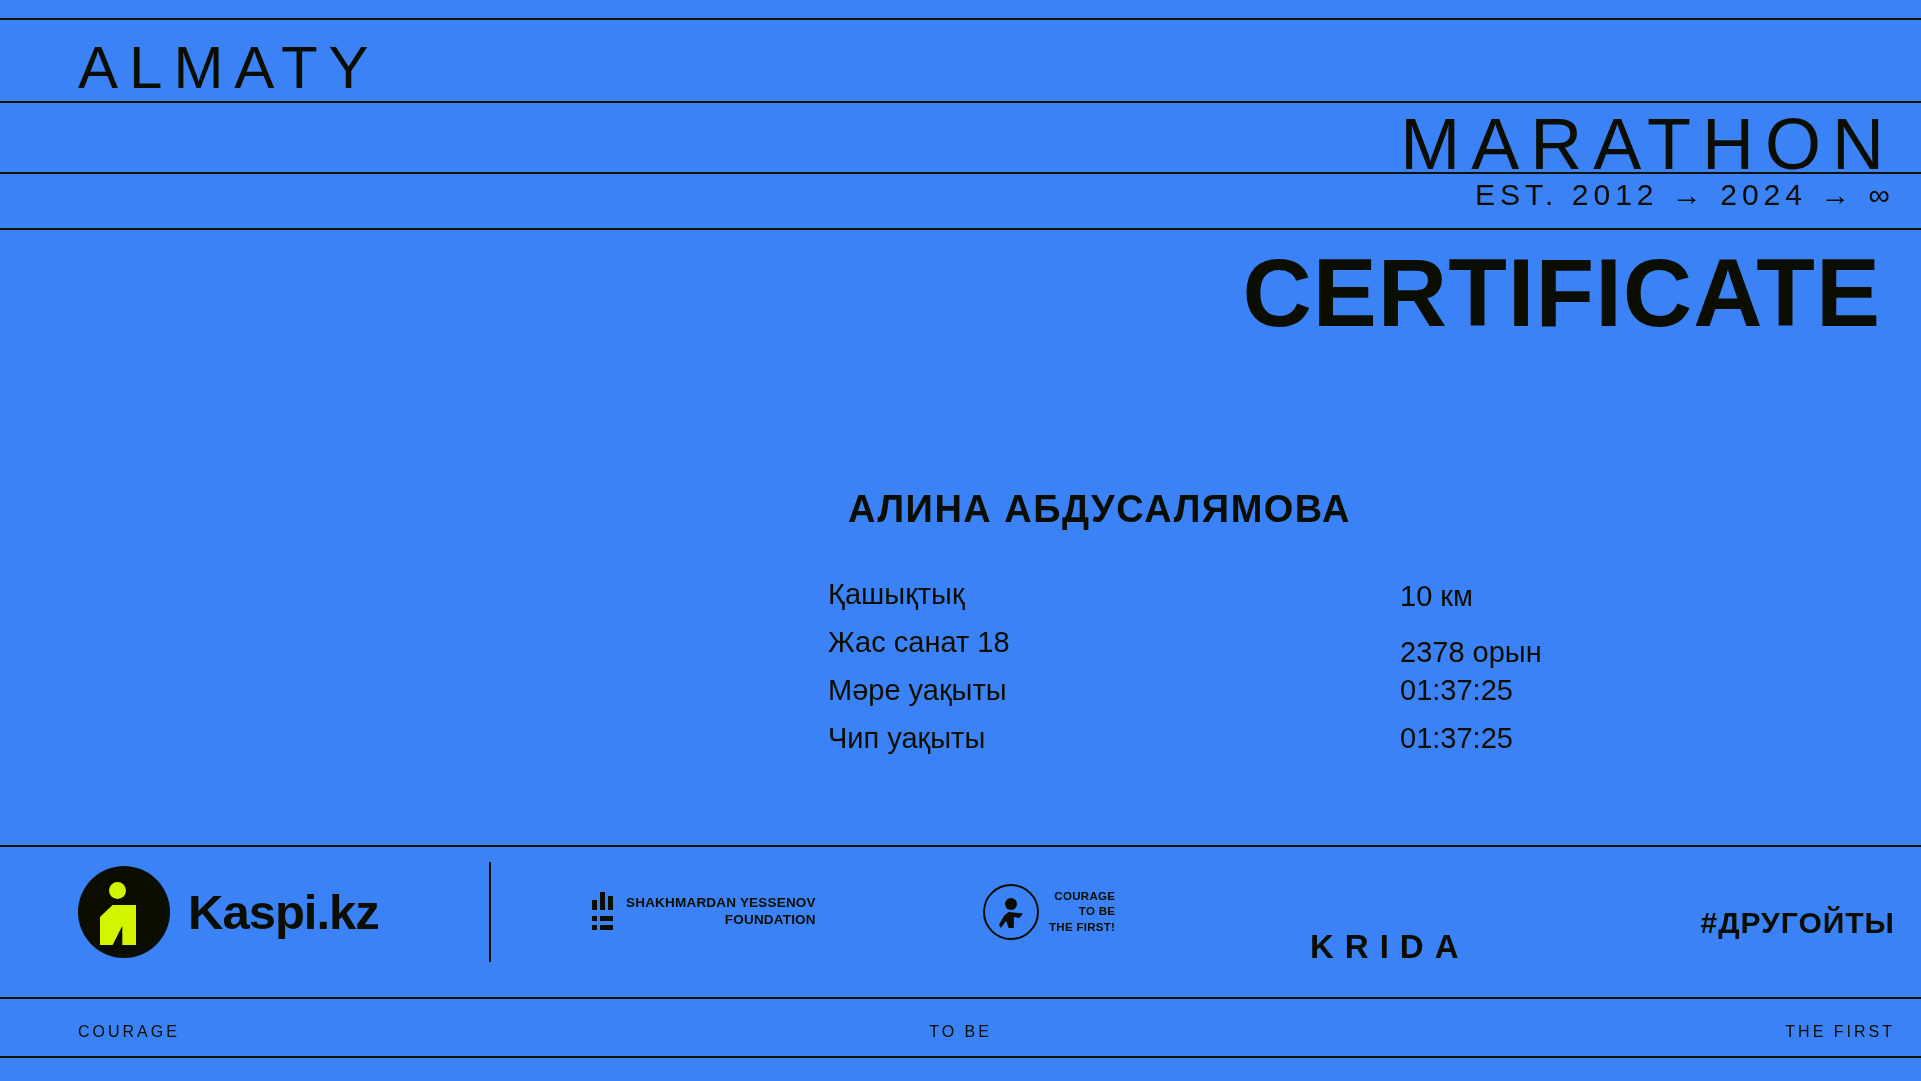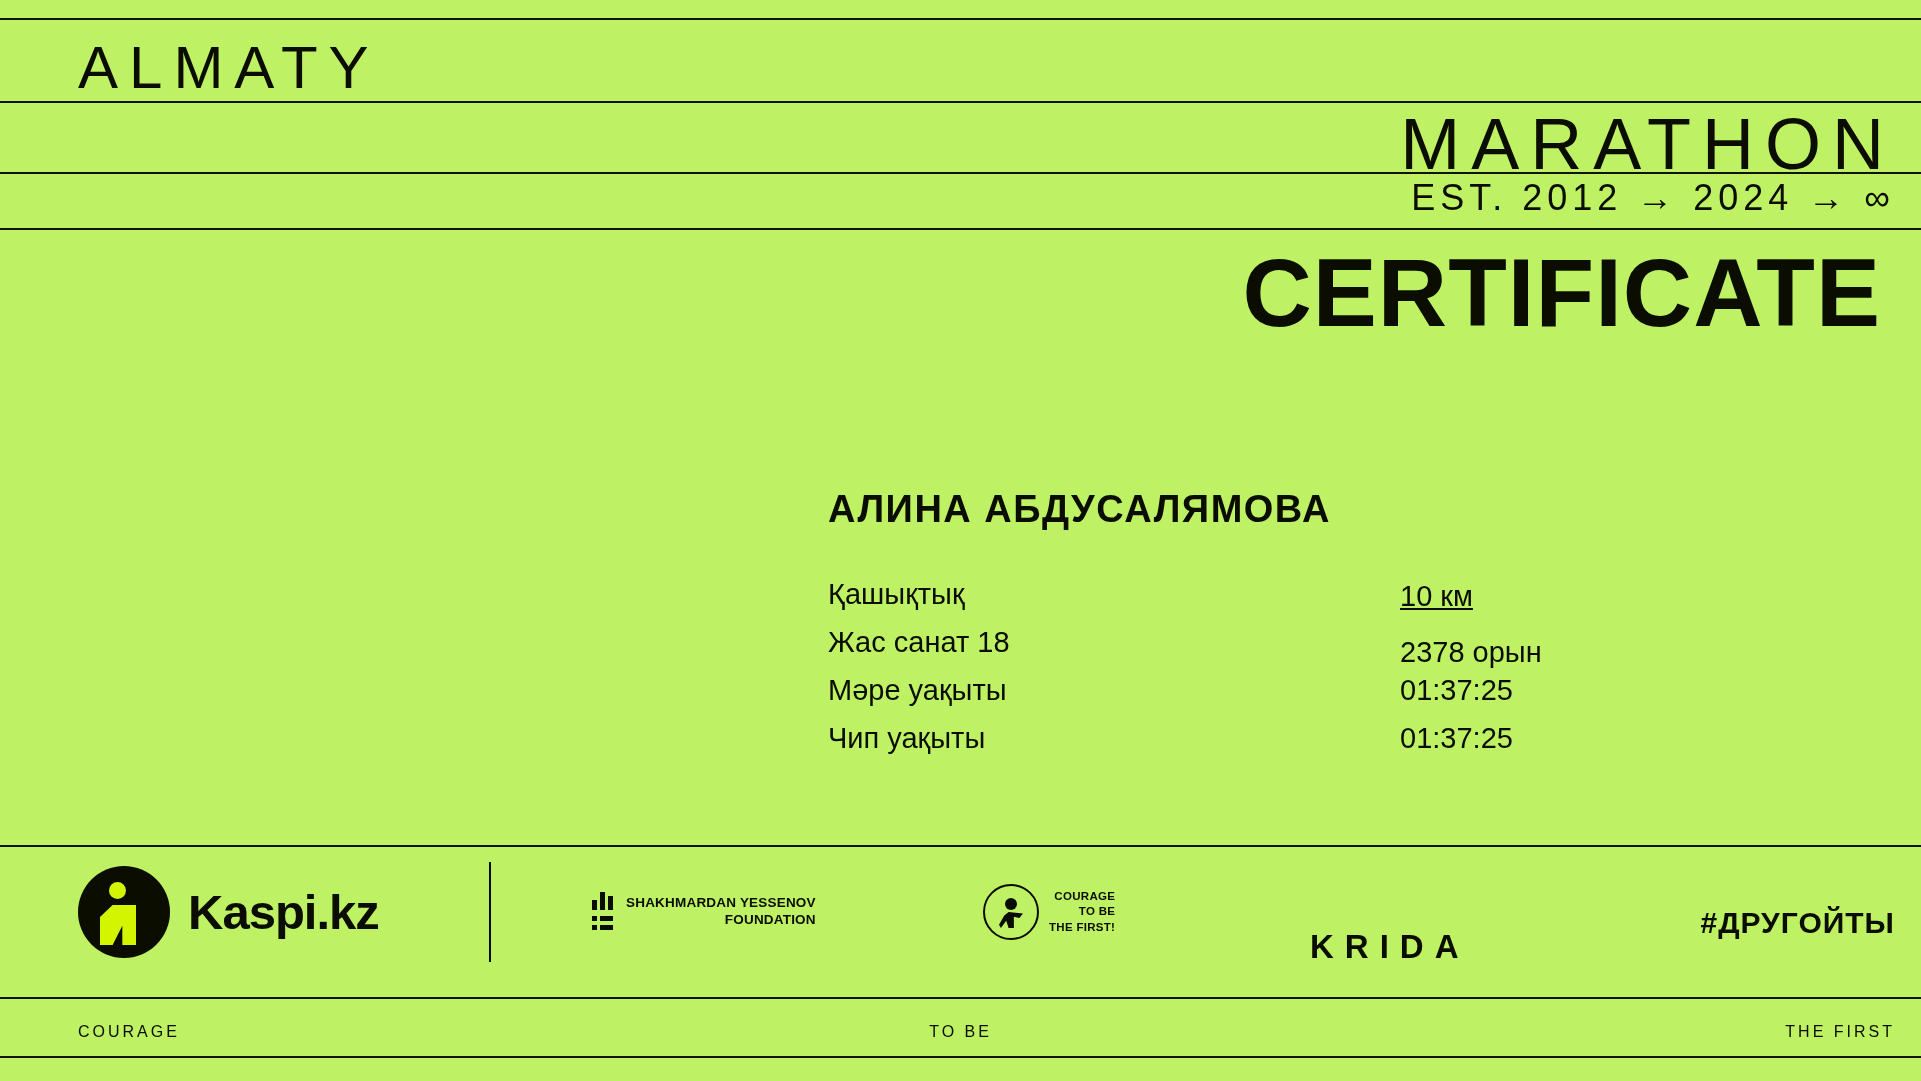--- a/index.html
+++ b/index.html
@@ -7,21 +7,21 @@
     padding: 0;
     background: #ffffff;
   }
   body {
     font-family: "Liberation Sans", sans-serif;
   }
   #cert {
     position: relative;
     width: 1921px;
     height: 1081px;
-    background: #bef264;
+    background: #3b82f6;
     overflow: hidden;
     box-sizing: border-box;
   }
   
   .hline {
     position: absolute;
     left: 0;
     width: 1921px;
     height: 2px;
     background: #111300;
@@ -47,21 +47,21 @@
     letter-spacing: 11px;
     font-weight: 500;
     color: #0b0d00;
     line-height: 1;
     text-align: right;
   }
   .est {
     position: absolute;
     right: 26px;
     top: 180px;
-    font-size: 36px;
+    font-size: 30px;
     letter-spacing: 5px;
     font-weight: 500;
     color: #0b0d00;
     line-height: 1;
     text-align: right;
   }
 
   
   .cert-title {
     position: absolute;
@@ -71,21 +71,21 @@
     letter-spacing: 1px;
     font-weight: 700;
     color: #0b0d00;
     line-height: 1;
     text-align: left;
   }
 
   
   .athlete-name {
     position: absolute;
-    left: 828px;
+    left: 848px;
     top: 490px;
     font-size: 38px;
     font-weight: 700;
     letter-spacing: 1.5px;
     color: #0b0d00;
     line-height: 1;
   }
 
   
   .results {
@@ -105,21 +105,21 @@
     color: #0b0d00;
     white-space: nowrap;
   }
   .res-value {
     position: absolute;
     left: 572px;
     font-size: 29px;
     color: #0b0d00;
     white-space: nowrap;
   }
-  .res-row.r0 .res-value { top: 2px; text-decoration: underline; }
+  .res-row.r0 .res-value { top: 2px; }
   .res-row.r1 .res-value { top: 10px; }
   .res-row.r2 .res-value { top: 2px; }
 
   
   .sponsors {
     position: absolute;
     left: 0;
     top: 852px;
     width: 1921px;
     height: 145px;

